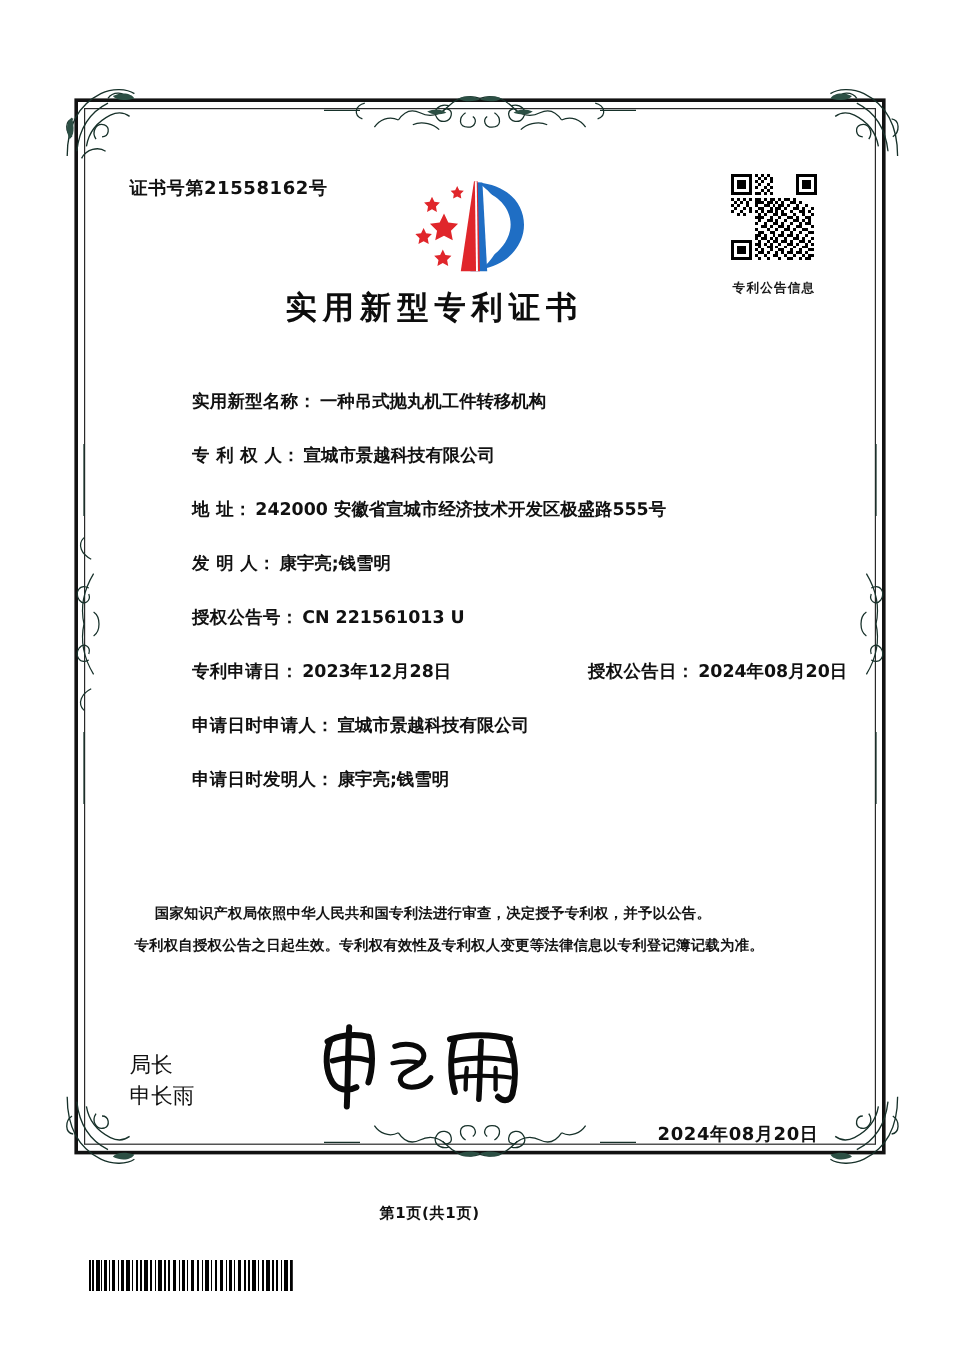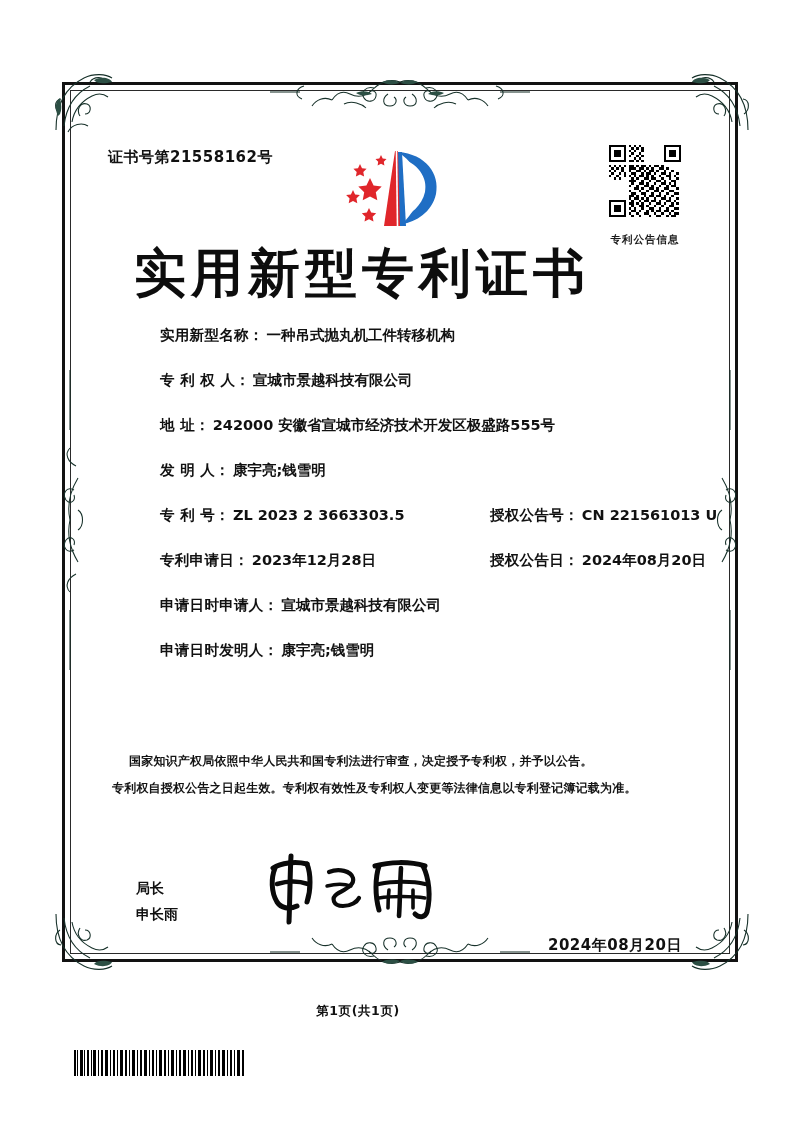--- a/index.html
+++ b/index.html
@@ -25,40 +25,40 @@
 
   
   #cert-no{position:absolute;left:108px;top:148px;font-size:15px;letter-spacing:.5px;
        font-family:"DejaVu Sans",sans-serif;font-weight:700;}
   #logo{position:absolute;left:340px;top:138px;width:110px;height:95px;}
   #qr-block{position:absolute;left:600px;top:145px;width:90px;text-align:center;}
   #qr-code{width:72px;height:72px;margin:0 auto;}
   #qr-caption{font-size:10.5px;margin-top:16px;letter-spacing:1px;font-weight:600;color:#1a1a1a;}
 
   #main-title{position:absolute;left:0;top:239px;width:724px;text-align:center;
-       font-size:52px;font-weight:700;letter-spacing:5px;color:#0d0d0d;
+       font-size:26px;font-weight:700;letter-spacing:5px;color:#0d0d0d;
        font-family:"DejaVu Sans",sans-serif;}
 
   
   #fields{position:absolute;left:112px;top:325px;width:580px;font-size:14.5px;margin-left:48px;}
   .row{position:relative;margin-bottom:25px;line-height:20px;white-space:nowrap;}
   .lbl{font-weight:600;letter-spacing:.3px;}
   .val{font-weight:600;margin-left:3px;}
   .row-2col{display:flex;}
   .col-a{width:330px;}
   .col-b{flex:1;}
 
   
   #legal{position:absolute;left:112px;top:748px;width:580px;font-size:12px;
        font-weight:700;line-height:27px;letter-spacing:.2px;color:#141414;}
   #legal .l1{padding-left:17px;}
   #legal .l2{padding-left:0px;}
 
   
-  #sig-label{position:absolute;left:136px;top:875px;font-size:14px;font-weight:700;
+  #sig-label{position:absolute;left:108px;top:875px;font-size:18px;font-weight:400;
        line-height:26px;}
   #sig-mark{position:absolute;left:255px;top:848px;width:190px;height:78px;}
   #sig-date{position:absolute;left:548px;top:936px;font-size:15px;font-weight:600;
        letter-spacing:.5px;}
 
   #page-no{position:absolute;left:0;top:1003px;width:716px;text-align:center;
        font-size:12.5px;font-weight:700;letter-spacing:.6px;}
 
   #barcode{position:absolute;left:74px;top:1050px;width:170px;height:26px;}
 </style>
@@ -290,23 +290,20 @@
     <span class="lbl">专 利 权 人：</span><span class="val">宣城市景越科技有限公司</span>
   </div>
   <div class="row">
     <span class="lbl">地        址：</span><span class="val">242000 安徽省宣城市经济技术开发区极盛路555号</span>
   </div>
   <div class="row">
     <span class="lbl">发   明   人：</span><span class="val">康宇亮;钱雪明</span>
   </div>
 
   <div class="row row-2col">
-    <div class="col-a">
-      <span class="lbl">专   利   号：</span><span class="val">ZL 2023 2 3663303.5</span>
-    </div>
     <div class="col-b">
       <span class="lbl">授权公告号：</span><span class="val">CN 221561013 U</span>
     </div>
   </div>
 
   <div class="row row-2col">
     <div class="col-a">
       <span class="lbl">专利申请日：</span><span class="val">2023年12月28日</span>
     </div>
     <div class="col-b">

